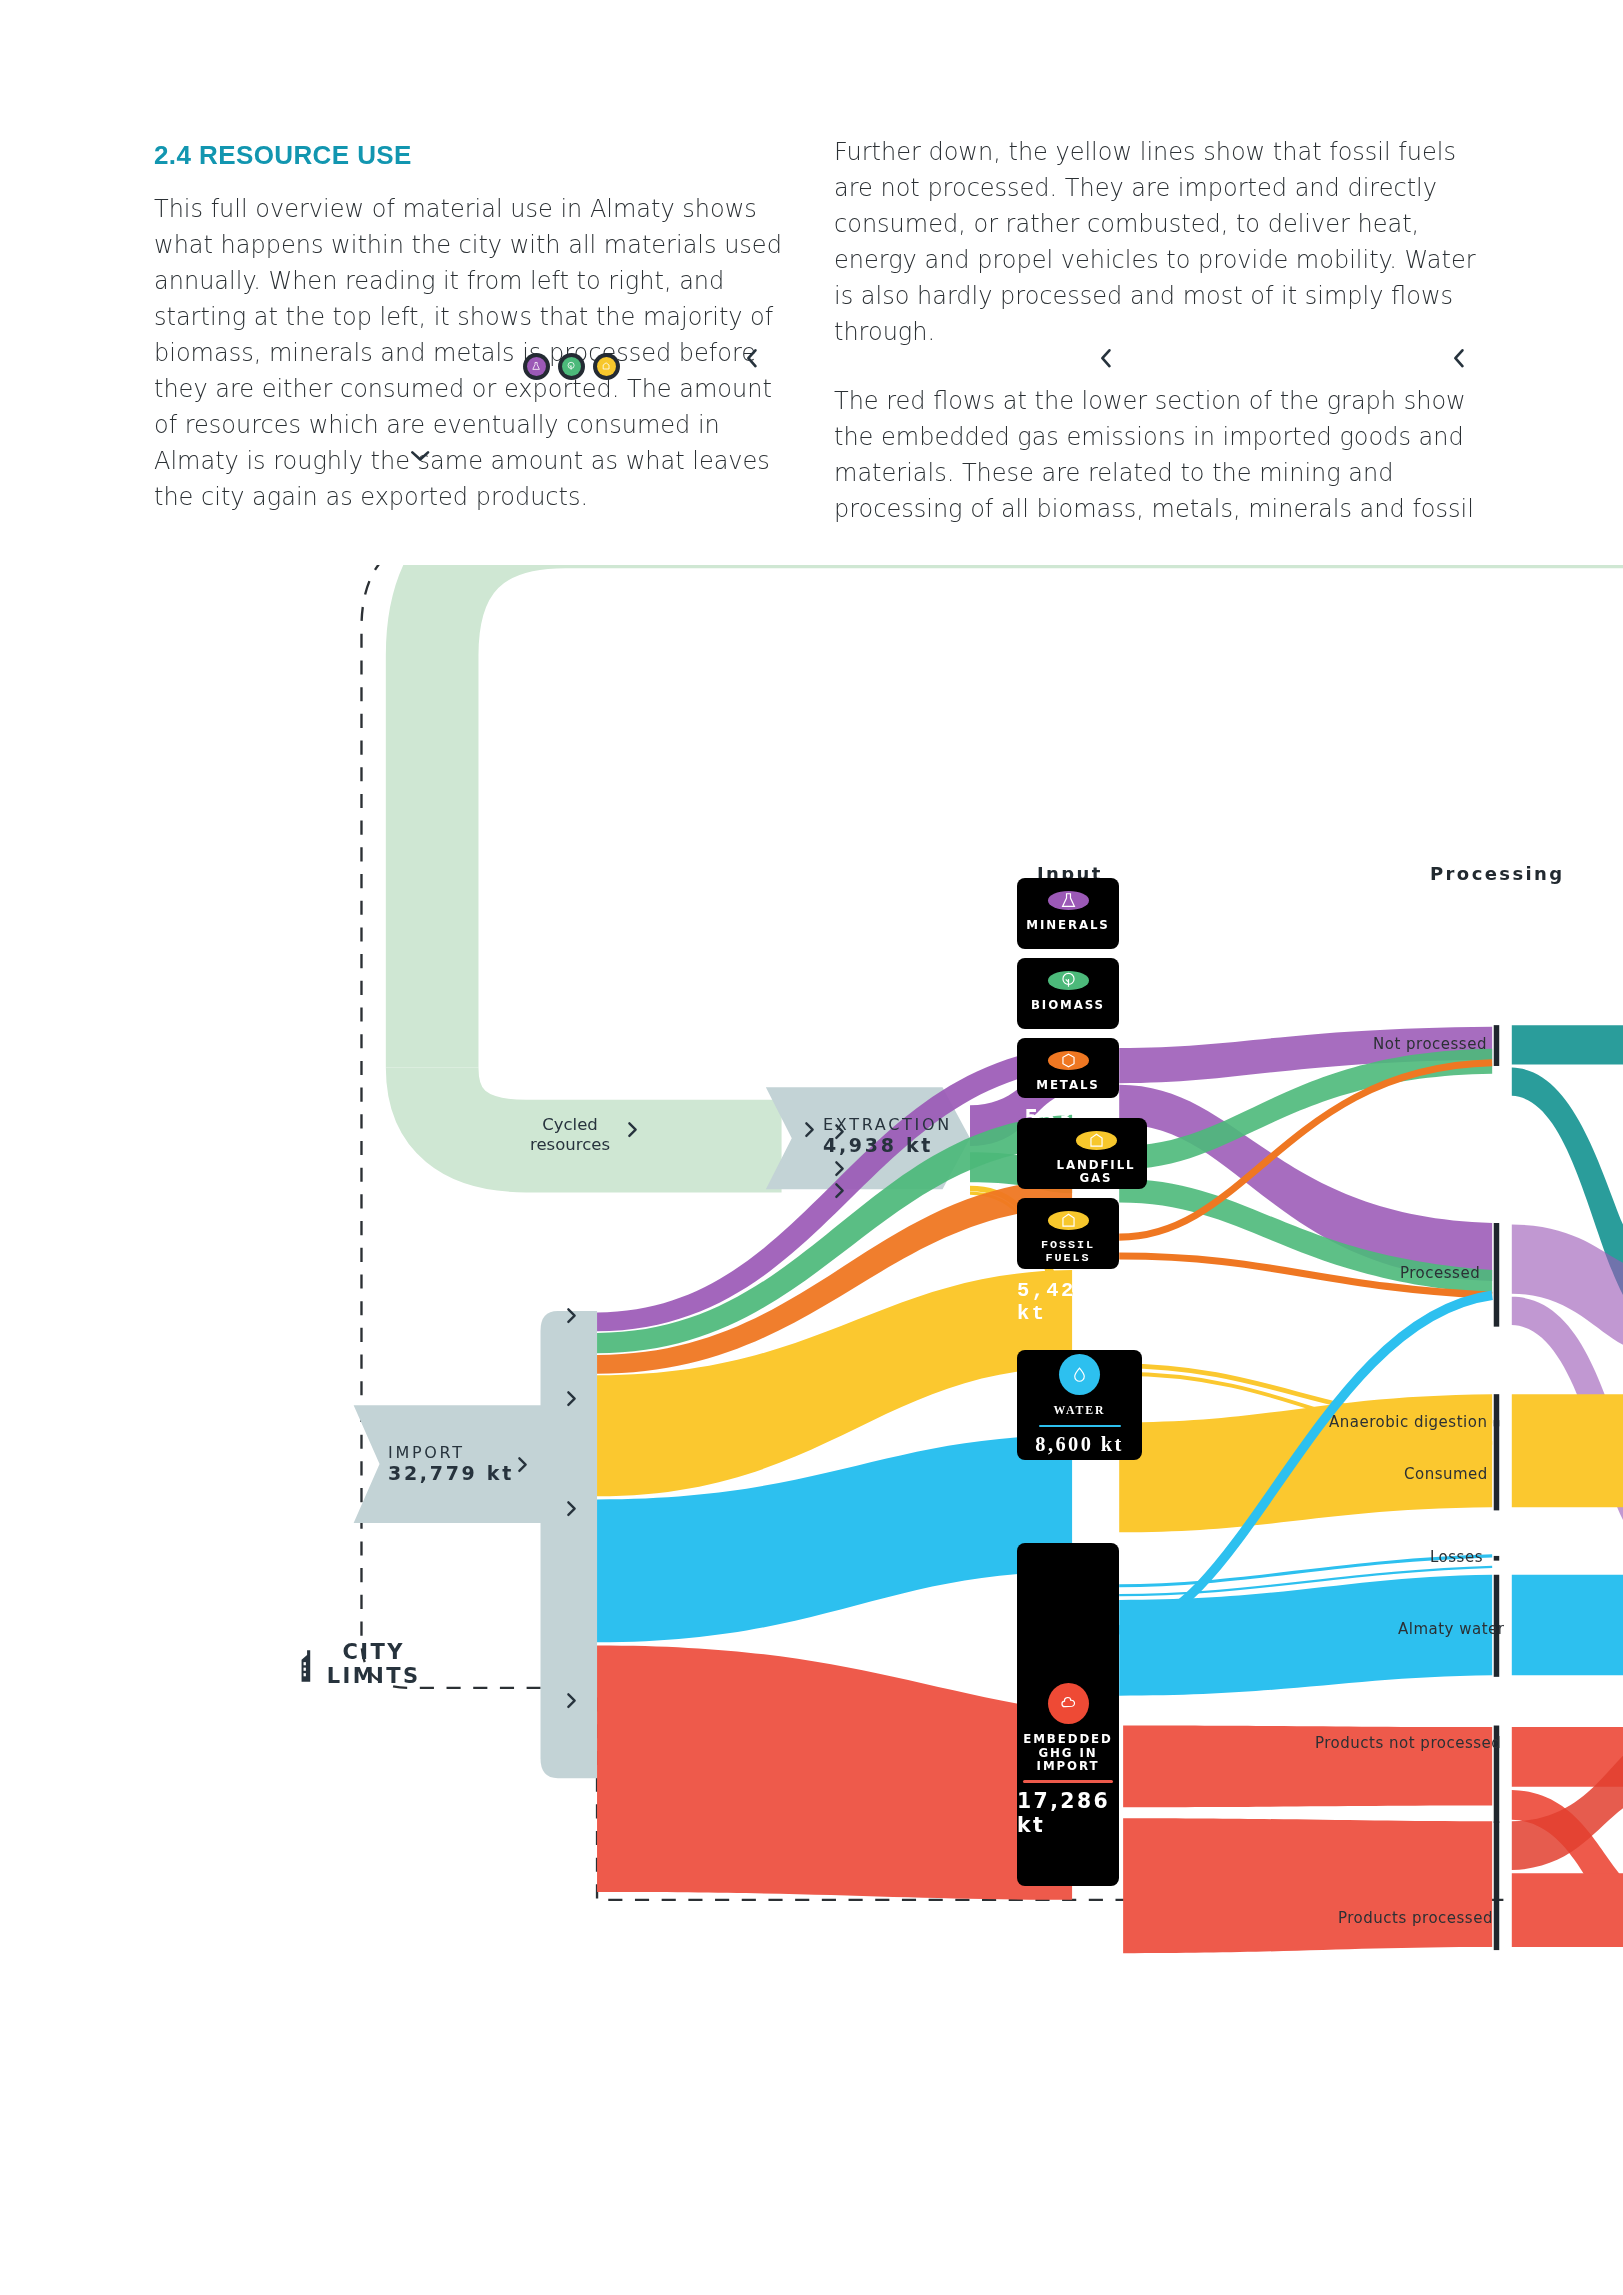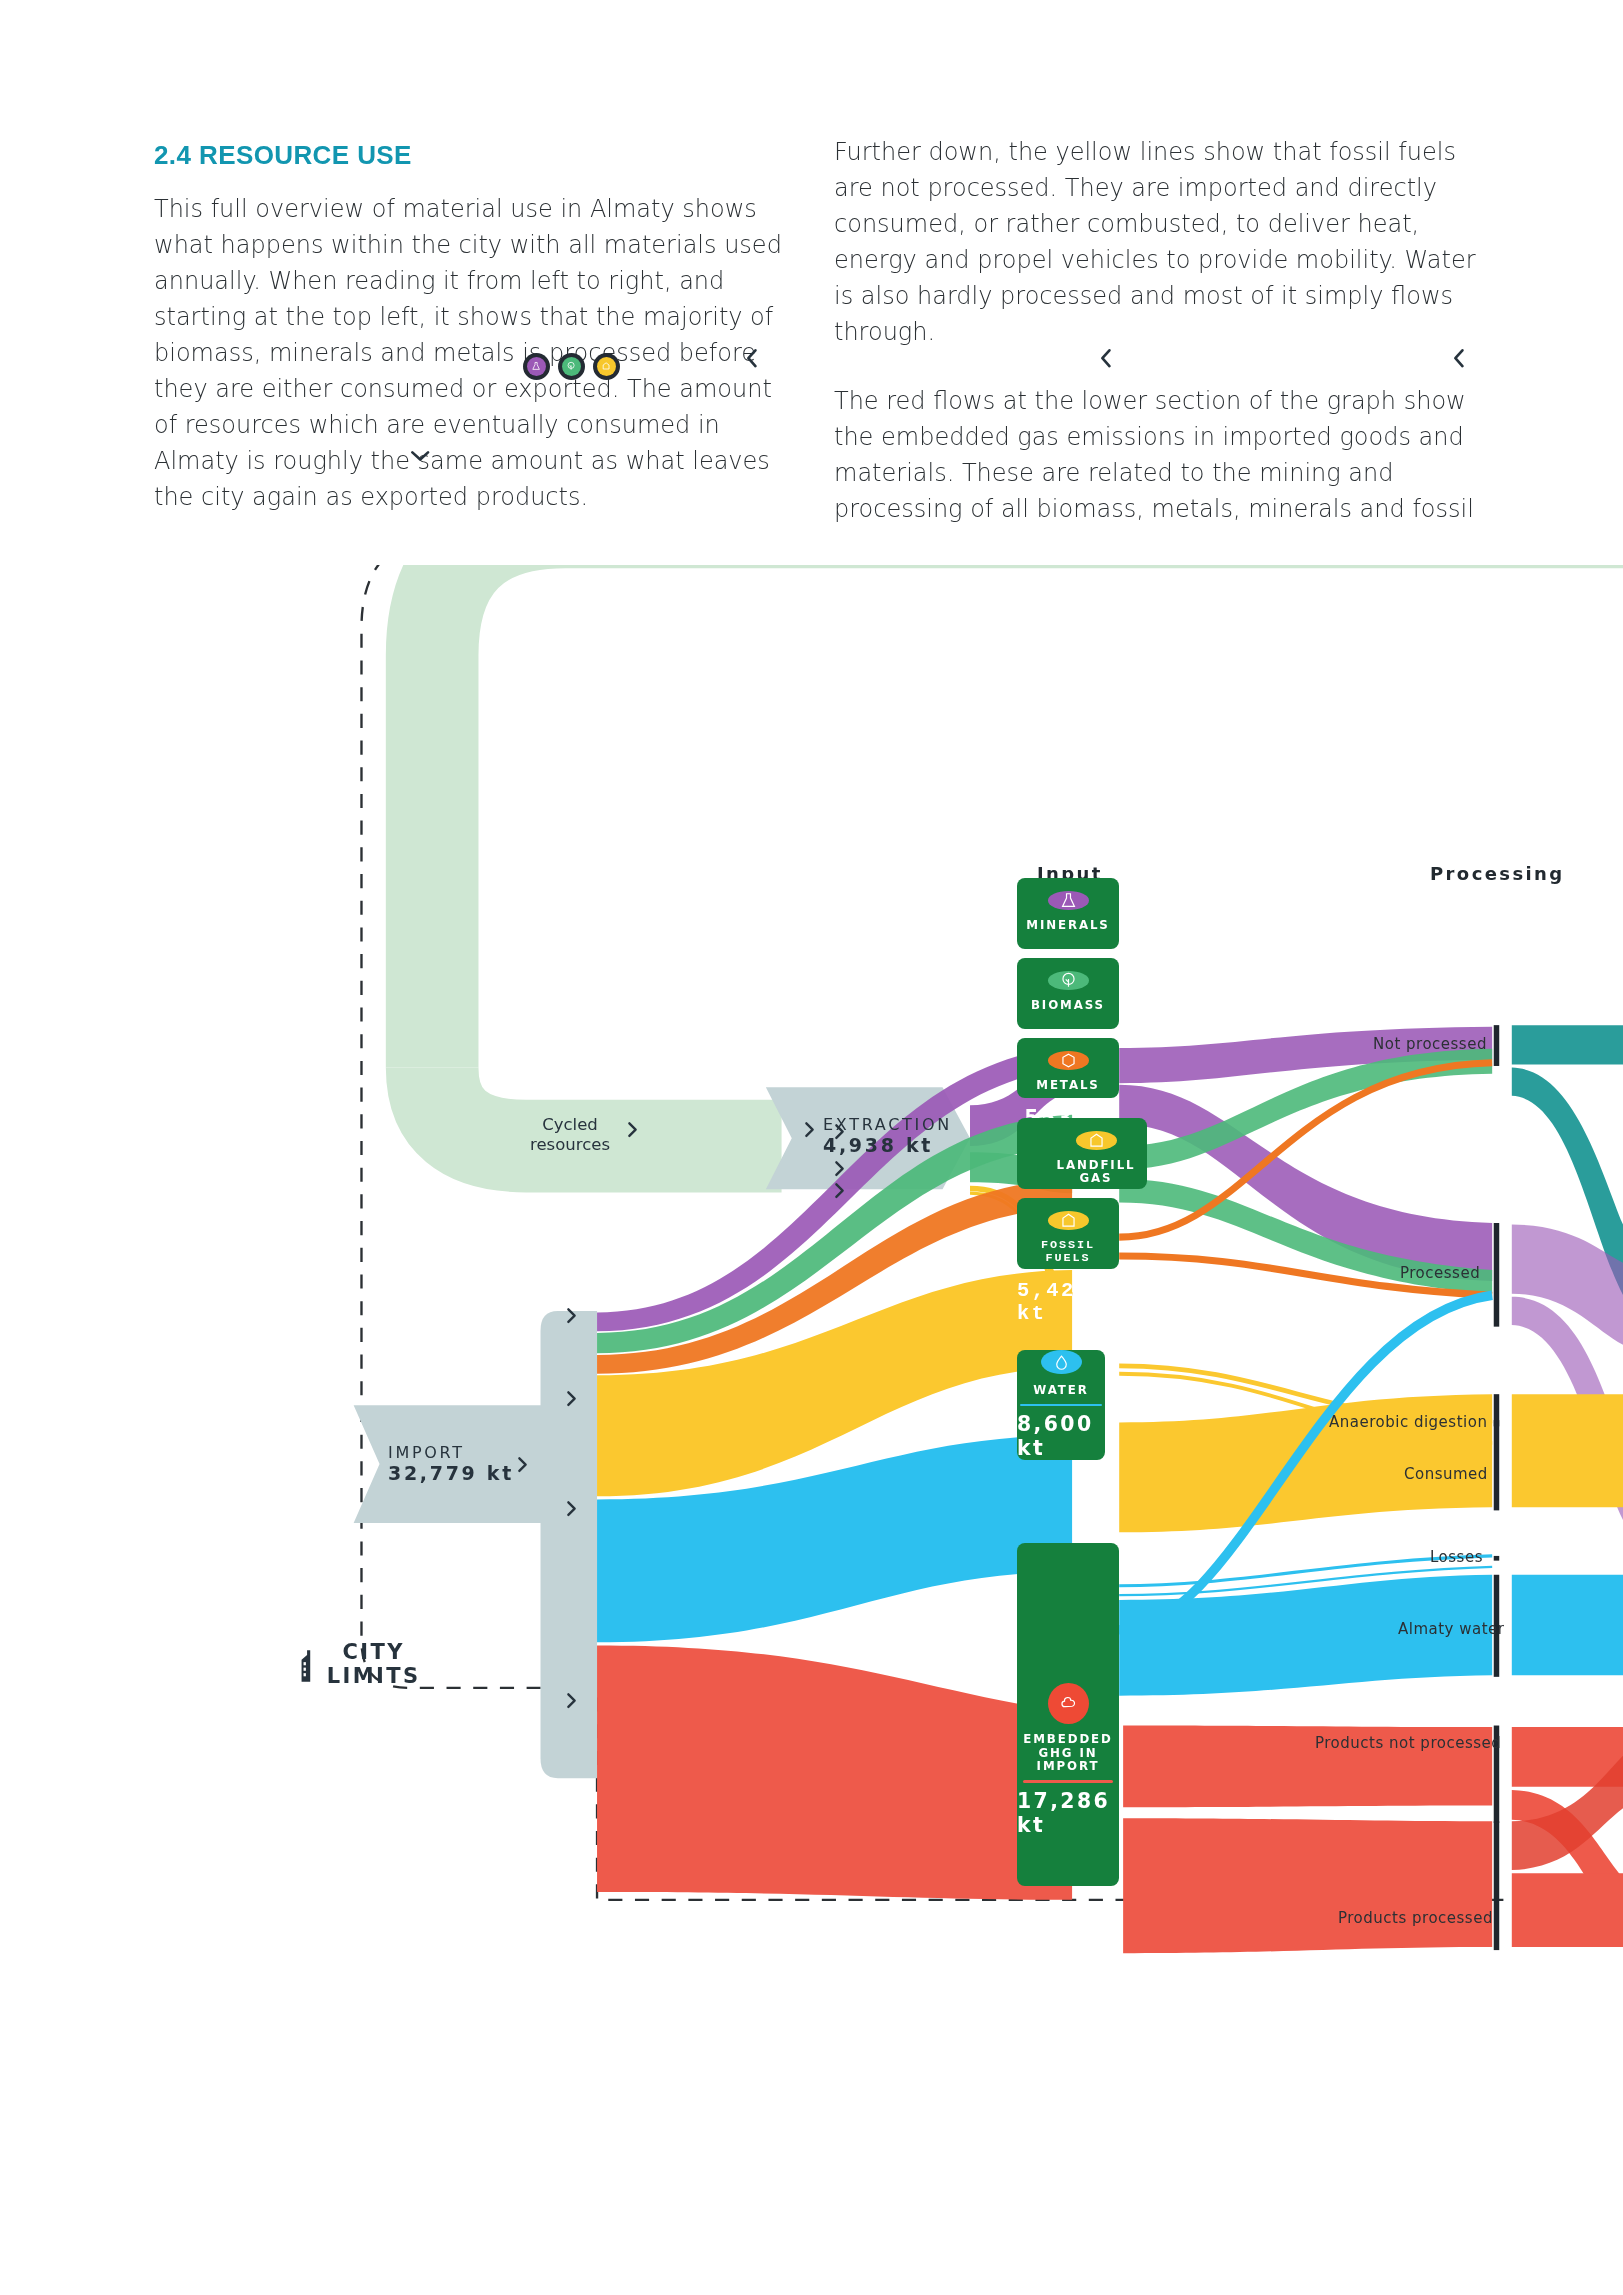--- a/index.html
+++ b/index.html
@@ -51,21 +51,21 @@
 
   .colhdr{
     position:absolute;color:#222a30;font-size:18px;font-weight:bold;
     letter-spacing:2.4px;font-family:"DejaVu Sans", sans-serif;
   }
   .hdr-input{left:1021px;top:298px;}
   .hdr-proc{left:1414px;top:298px;}
 
   
   .node{
-    position:absolute;background:#15803d;border-radius:7.9px;
+    position:absolute;background:#000000;border-radius:7.9px;
     color:#fff;display:flex;flex-direction:column;align-items:center;
     font-family:"DejaVu Sans", sans-serif;
   }
   .node .ico{
     width:41px;height:41px;border-radius:50%;
     display:flex;align-items:center;justify-content:center;
     margin-top:12.6px;
   }
   .node .nm{
     font-size:11.8px;letter-spacing:1.9px;margin-top:9.4px;text-align:center;
@@ -416,21 +416,21 @@
       <div class="ico" style="background:#f7c72c;">
         <svg width="19" height="19" viewBox="0 0 24 24">
             <path d="M5 9 L12 4 L19 9 L19 19 L5 19 Z" fill="none" stroke="#fff" stroke-width="1.5"></path>
           </svg>
       </div>
       <div class="nm">FOSSIL FUELS</div>
       <div class="rule" style="background:#f7c72c;"></div>
       <div class="val">5,421 kt</div>
     </div>
 
-    <div class="node" style="left:1001px;top:785px;width:88px;height:110px;justify-content:center;">
+    <div class="node" style="left:1001px;top:785px;width:125px;height:110px;justify-content:center;font-family:Liberation Serif, serif;">
       <div class="ico" style="background:#2dc0ef;margin-top:0;">
         <svg width="19" height="19" viewBox="0 0 24 24">
             <path d="M12 4 C12 4 6 11 6 14.5 A6 6 0 0 0 18 14.5 C18 11 12 4 12 4 Z" fill="none" stroke="#fff" stroke-width="1.5"></path>
           </svg>
       </div>
       <div class="nm">WATER</div>
       <div class="rule" style="background:#2dc0ef;"></div>
       <div class="val">8,600 kt</div>
     </div>
 

